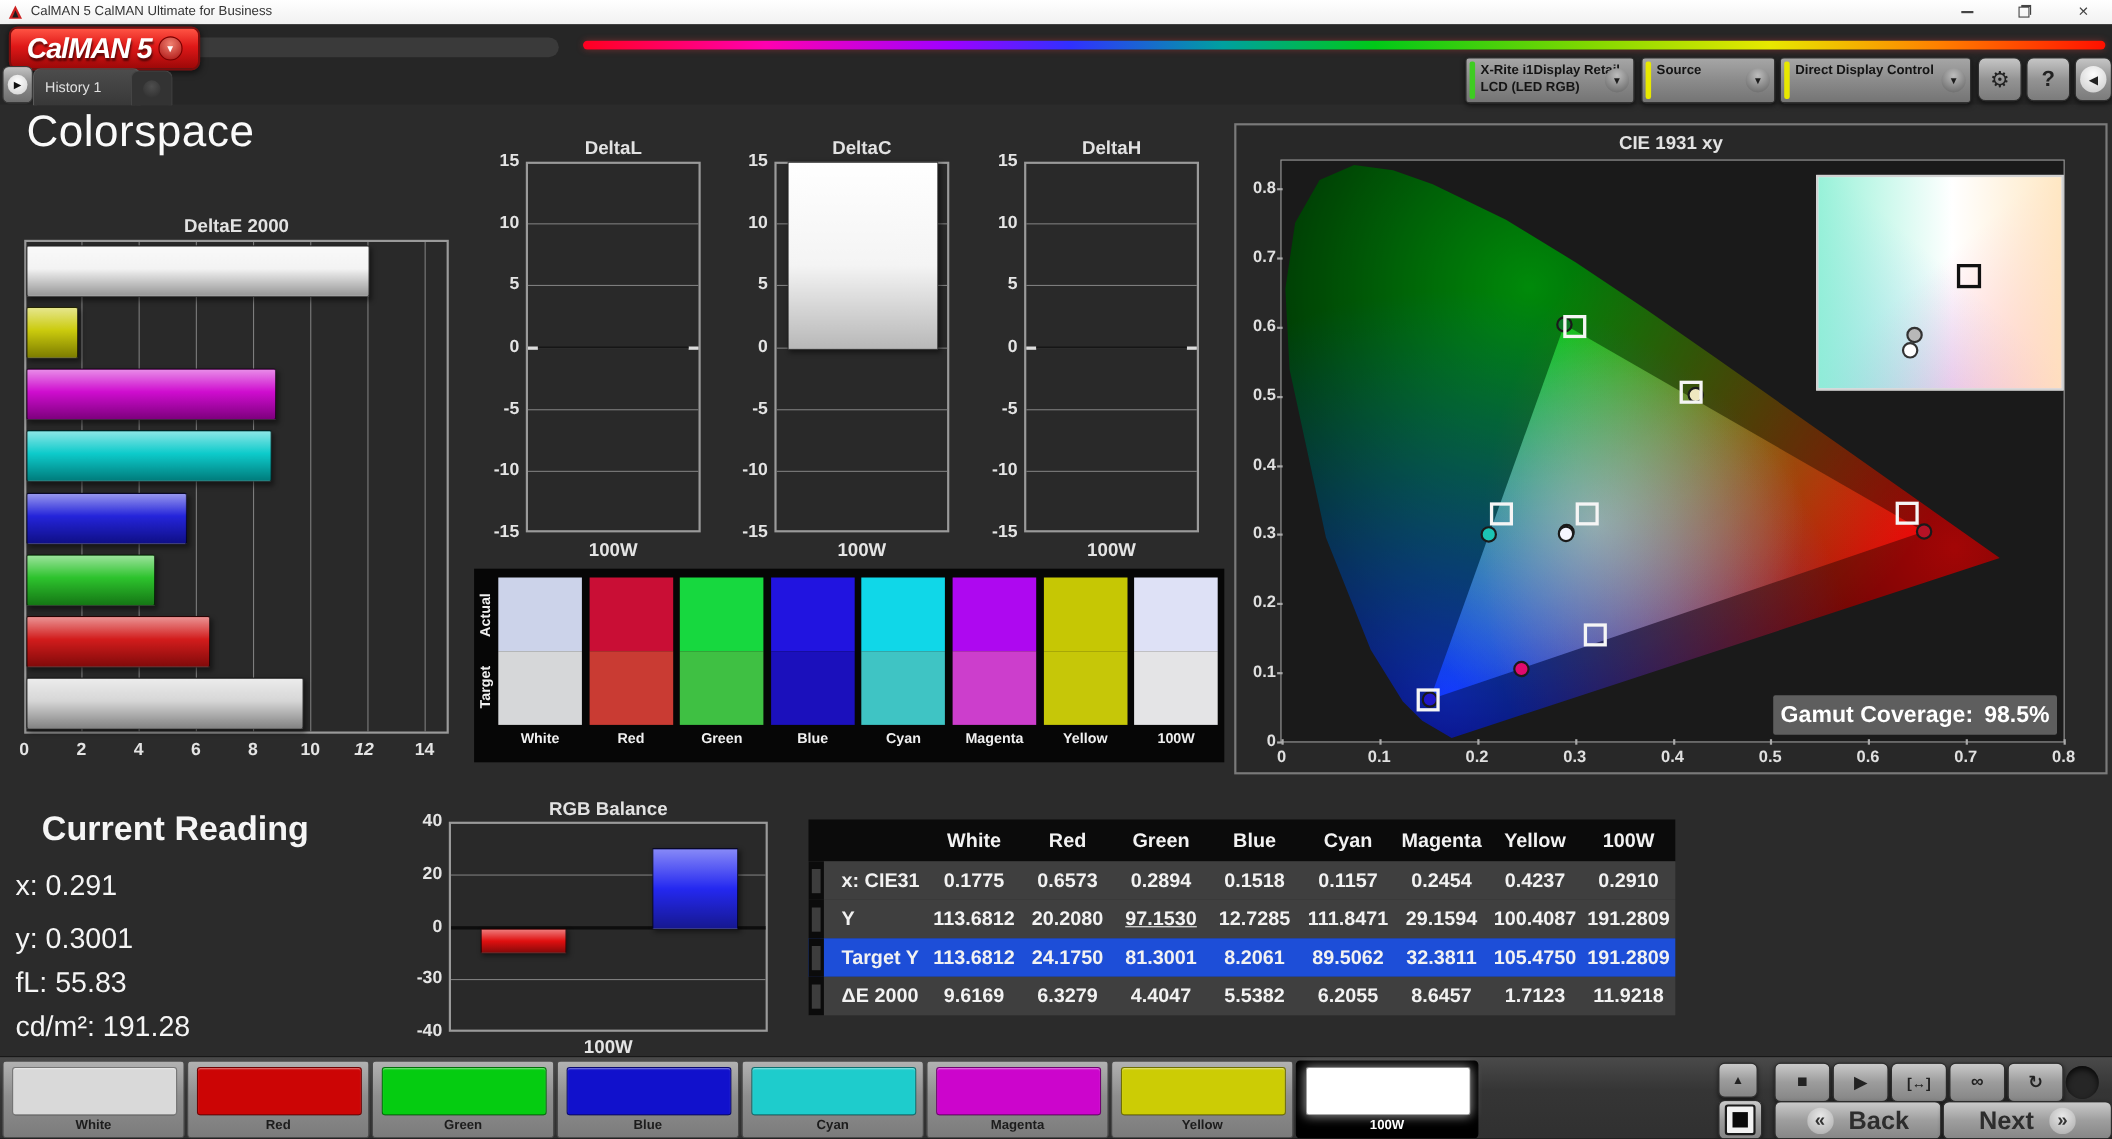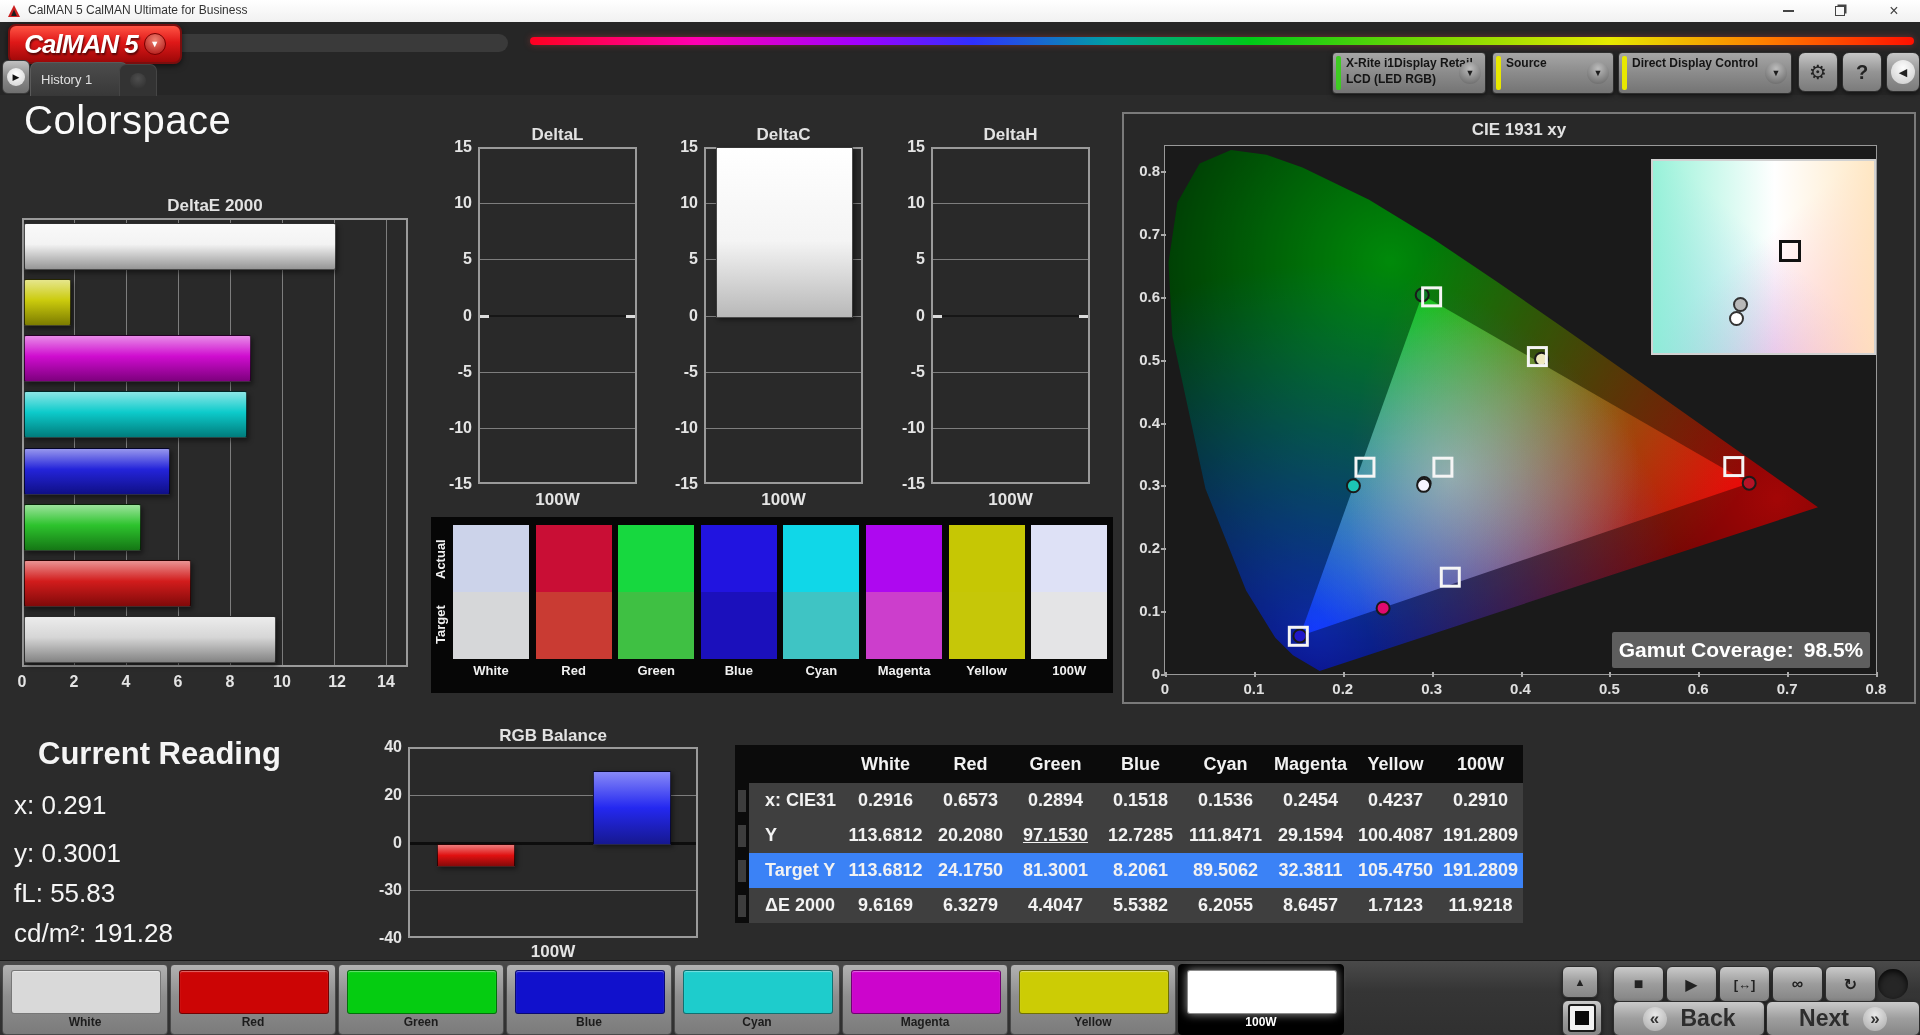--- a/index.html
+++ b/index.html
@@ -192,21 +192,21 @@
       <div class="ticklabel" style="left: 40px; top: 477px; width: 24px; text-align: center;">2</div>
       <div class="grid" style="left: 104px; top: 24px; width: 1px; height: 445px;"></div>
       <div class="ticklabel" style="left: 92px; top: 477px; width: 24px; text-align: center;">4</div>
       <div class="grid" style="left: 156px; top: 24px; width: 1px; height: 445px;"></div>
       <div class="ticklabel" style="left: 144px; top: 477px; width: 24px; text-align: center;">6</div>
       <div class="grid" style="left: 208px; top: 24px; width: 1px; height: 445px;"></div>
       <div class="ticklabel" style="left: 196px; top: 477px; width: 24px; text-align: center;">8</div>
       <div class="grid" style="left: 260px; top: 24px; width: 1px; height: 445px;"></div>
       <div class="ticklabel" style="left: 248px; top: 477px; width: 24px; text-align: center;">10</div>
       <div class="grid" style="left: 312px; top: 24px; width: 1px; height: 445px;"></div>
-      <div class="ticklabel" style="left: 300px; top: 477px; width: 24px; text-align: right;">12</div>
+      <div class="ticklabel" style="left: 300px; top: 477px; width: 24px; text-align: left; font-style: italic;">12</div>
       <div class="grid" style="left: 364px; top: 24px; width: 1px; height: 445px;"></div>
       <div class="ticklabel" style="left: 352px; top: 477px; width: 24px; text-align: center;">14</div>
       <div class="hbar" style="left: 2px; top: 27px; width: 309.967px; height: 45px; background: linear-gradient(rgb(249, 249, 249) 0%, rgb(243, 243, 243) 45%, rgb(150, 150, 150) 100%);"></div>
       <div class="hbar" style="left: 2px; top: 83.125px; width: 44.5198px; height: 45px; background: linear-gradient(rgb(230, 230, 140) 0%, rgb(203, 203, 13) 45%, rgb(124, 124, 0) 100%);"></div>
       <div class="hbar" style="left: 2px; top: 139.25px; width: 224.788px; height: 45px; background: linear-gradient(rgb(232, 140, 232) 0%, rgb(207, 13, 207) 45%, rgb(126, 0, 126) 100%);"></div>
       <div class="hbar" style="left: 2px; top: 195.375px; width: 221.25px; height: 45px; background: linear-gradient(rgb(140, 230, 230) 0%, rgb(13, 203, 203) 45%, rgb(0, 124, 124) 100%);"></div>
       <div class="hbar" style="left: 2px; top: 251.5px; width: 143.993px; height: 45px; background: linear-gradient(rgb(151, 151, 237) 0%, rgb(36, 36, 218) 45%, rgb(15, 15, 134) 100%);"></div>
       <div class="hbar" style="left: 2px; top: 307.625px; width: 114.522px; height: 45px; background: linear-gradient(rgb(156, 227, 156) 0%, rgb(45, 195, 45) 45%, rgb(21, 119, 21) 100%);"></div>
       <div class="hbar" style="left: 2px; top: 363.75px; width: 164.525px; height: 45px; background: linear-gradient(rgb(234, 147, 147) 0%, rgb(210, 28, 28) 45%, rgb(129, 10, 10) 100%);"></div>
       <div class="hbar" style="left: 2px; top: 419.875px; width: 250.039px; height: 45px; background: linear-gradient(rgb(236, 236, 236) 0%, rgb(214, 214, 214) 45%, rgb(131, 131, 131) 100%);"></div>
@@ -460,44 +460,44 @@
         <div class="tcell" style="width: 85px;">Cyan</div>
         <div class="tcell" style="width: 85px;">Magenta</div>
         <div class="tcell" style="width: 85px;">Yellow</div>
         <div class="tcell" style="width: 85px;">100W</div>
       </div>
       <div class="trow" style="height: 35px; background: rgb(63, 63, 63);">
         <div class="tcell" style="width: 14px; background: rgb(11, 11, 11);">
           <div style="width: 8px; height: 22px; background: rgb(61, 61, 61);"></div>
         </div>
         <div class="tcell tlabel" style="width: 94px;">x: CIE31</div>
-        <div class="tcell" style="width: 85px;">0.2916</div>
+        <div class="tcell" style="width: 85px;">0.1775</div>
         <div class="tcell" style="width: 85px;">0.6573</div>
         <div class="tcell" style="width: 85px;">0.2894</div>
         <div class="tcell" style="width: 85px;">0.1518</div>
-        <div class="tcell" style="width: 85px;">0.1536</div>
+        <div class="tcell" style="width: 85px;">0.1157</div>
         <div class="tcell" style="width: 85px;">0.2454</div>
         <div class="tcell" style="width: 85px;">0.4237</div>
         <div class="tcell" style="width: 85px;">0.2910</div>
       </div>
       <div class="trow" style="height: 35px; background: rgb(63, 63, 63);">
         <div class="tcell" style="width: 14px; background: rgb(11, 11, 11);">
           <div style="width: 8px; height: 22px; background: rgb(61, 61, 61);"></div>
         </div>
         <div class="tcell tlabel" style="width: 94px;">Y</div>
         <div class="tcell" style="width: 85px;">113.6812</div>
         <div class="tcell" style="width: 85px;">20.2080</div>
         <div class="tcell" style="width: 85px; text-decoration: underline;">97.1530</div>
         <div class="tcell" style="width: 85px;">12.7285</div>
         <div class="tcell" style="width: 85px;">111.8471</div>
         <div class="tcell" style="width: 85px;">29.1594</div>
         <div class="tcell" style="width: 85px;">100.4087</div>
         <div class="tcell" style="width: 85px;">191.2809</div>
       </div>
-      <div class="trow" style="height: 35px; background: #3b82f6;">
+      <div class="trow" style="height: 35px; background: #1d4ed8;">
         <div class="tcell" style="width: 14px; background: rgb(11, 11, 11);">
           <div style="width: 8px; height: 22px; background: rgb(61, 61, 61);"></div>
         </div>
         <div class="tcell tlabel" style="width: 94px;">Target Y</div>
         <div class="tcell" style="width: 85px;">113.6812</div>
         <div class="tcell" style="width: 85px;">24.1750</div>
         <div class="tcell" style="width: 85px;">81.3001</div>
         <div class="tcell" style="width: 85px;">8.2061</div>
         <div class="tcell" style="width: 85px;">89.5062</div>
         <div class="tcell" style="width: 85px;">32.3811</div>

